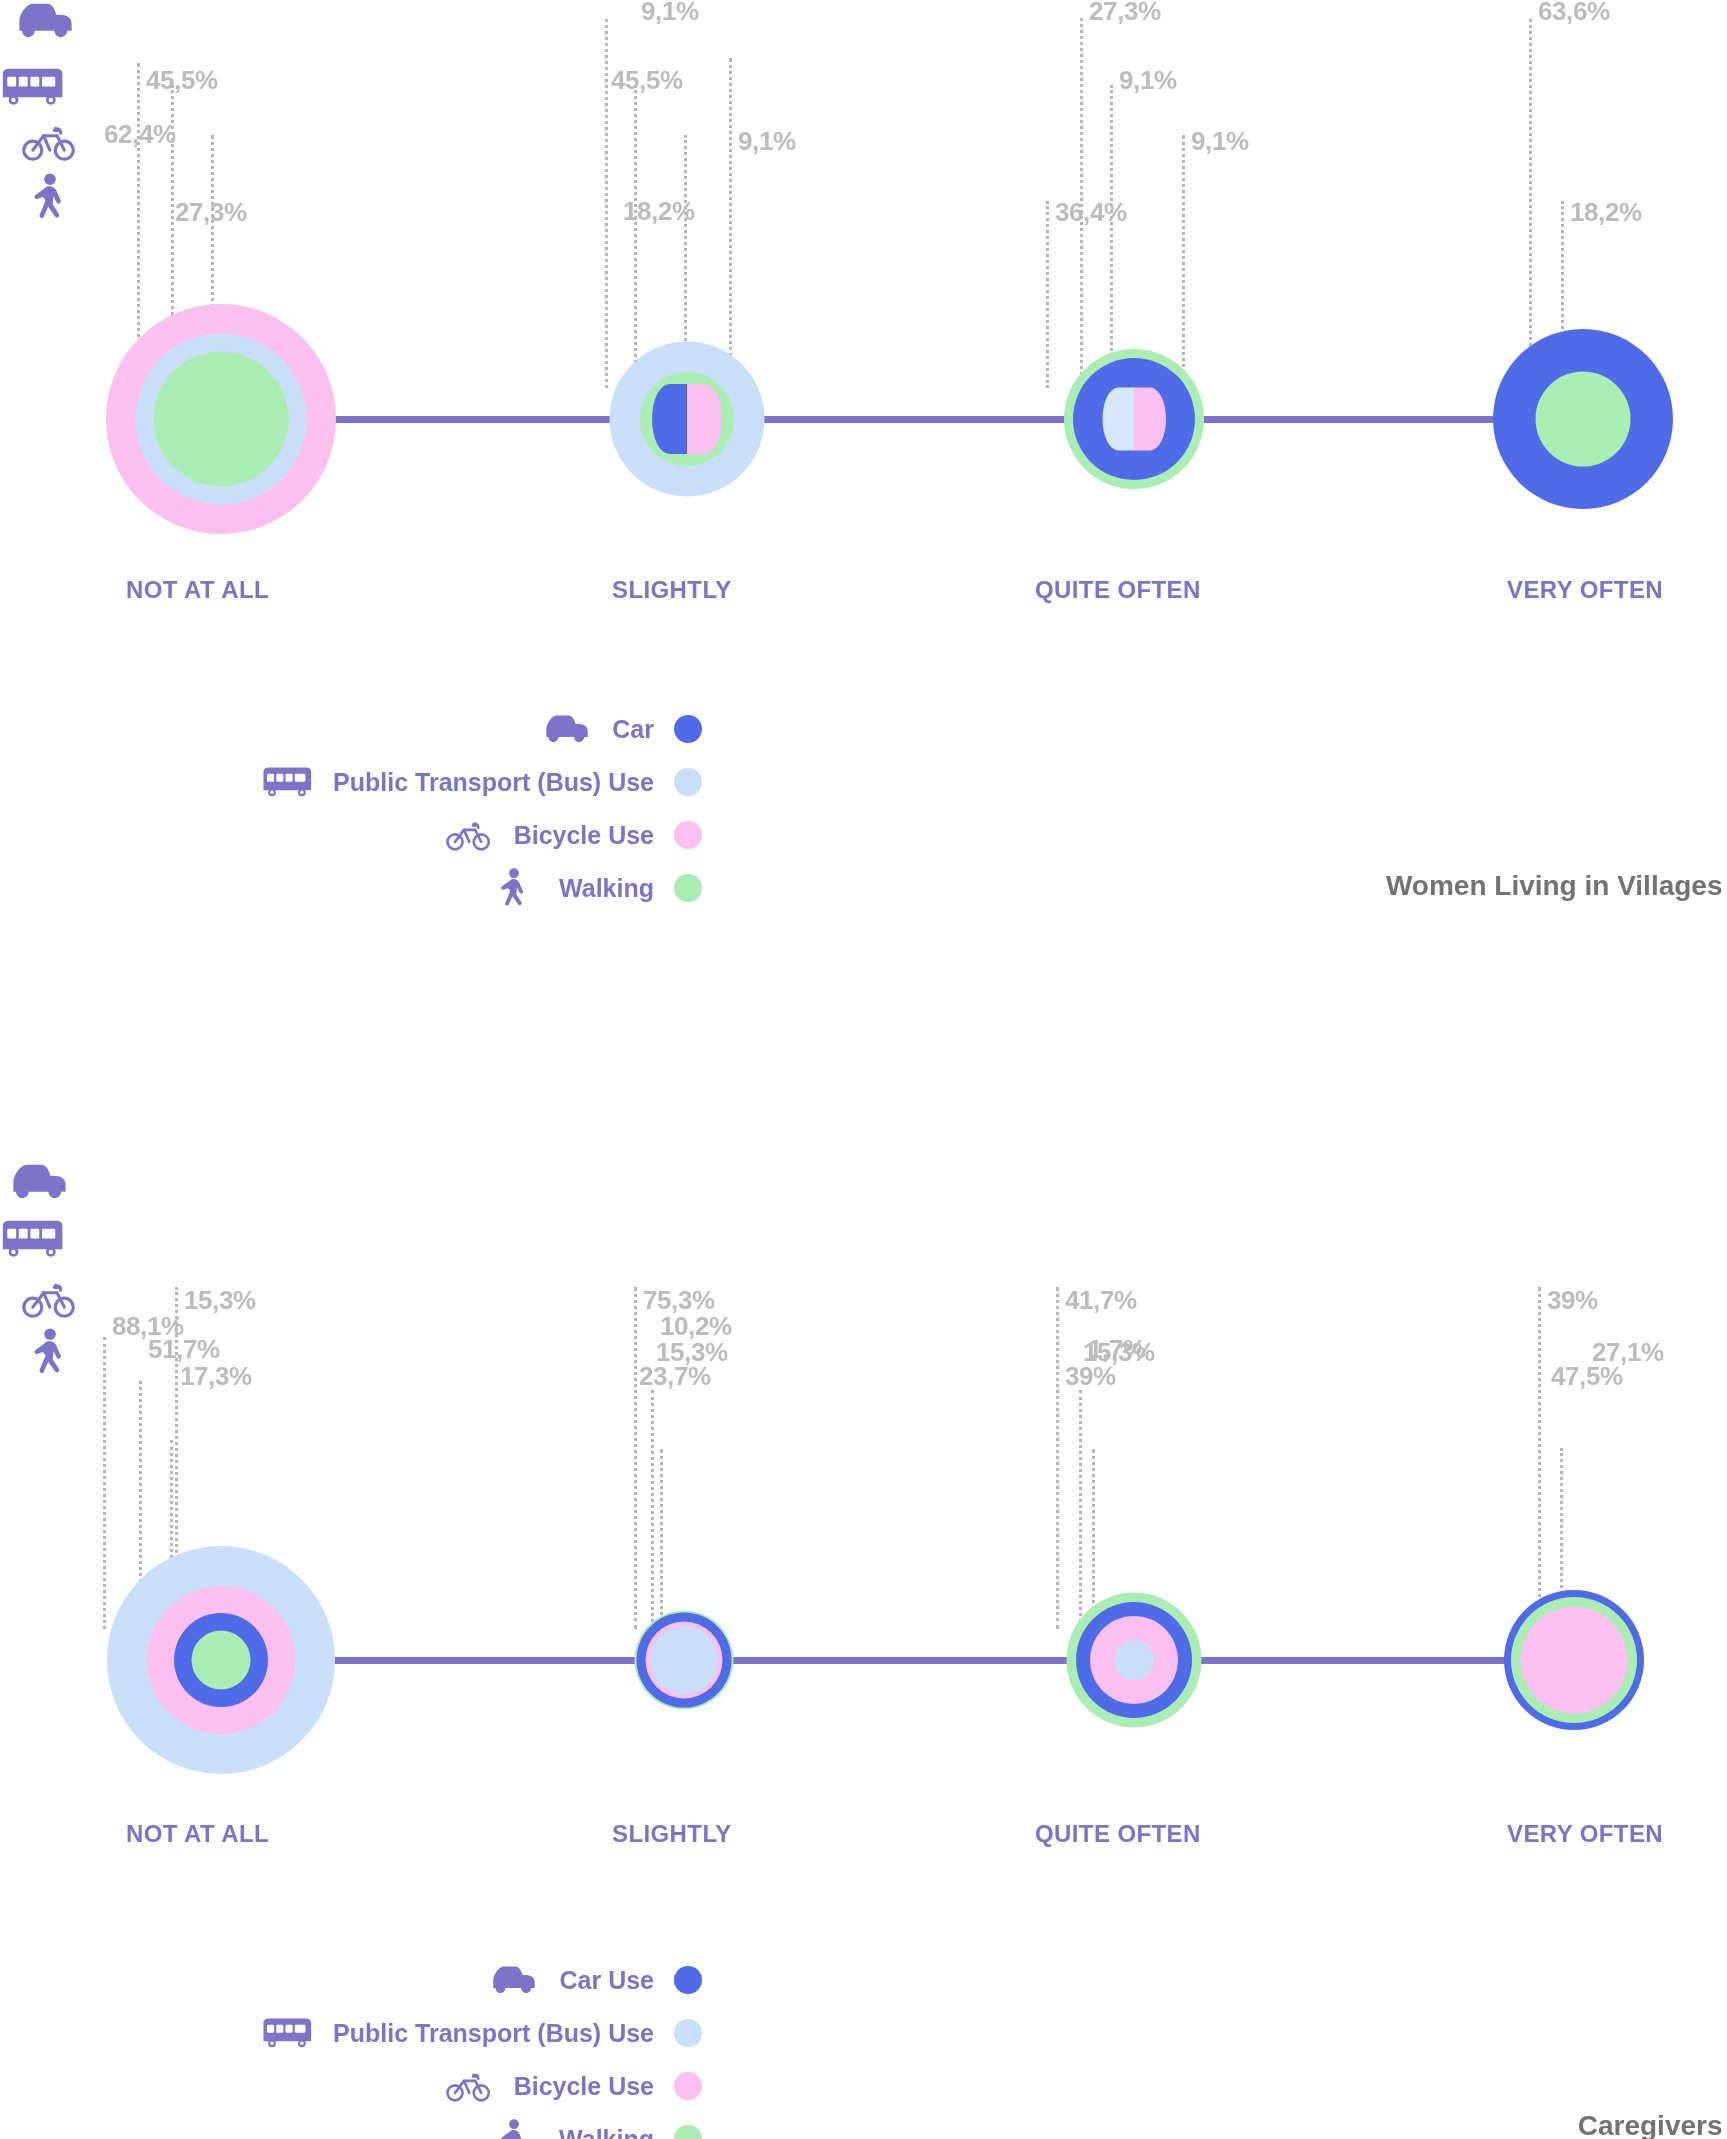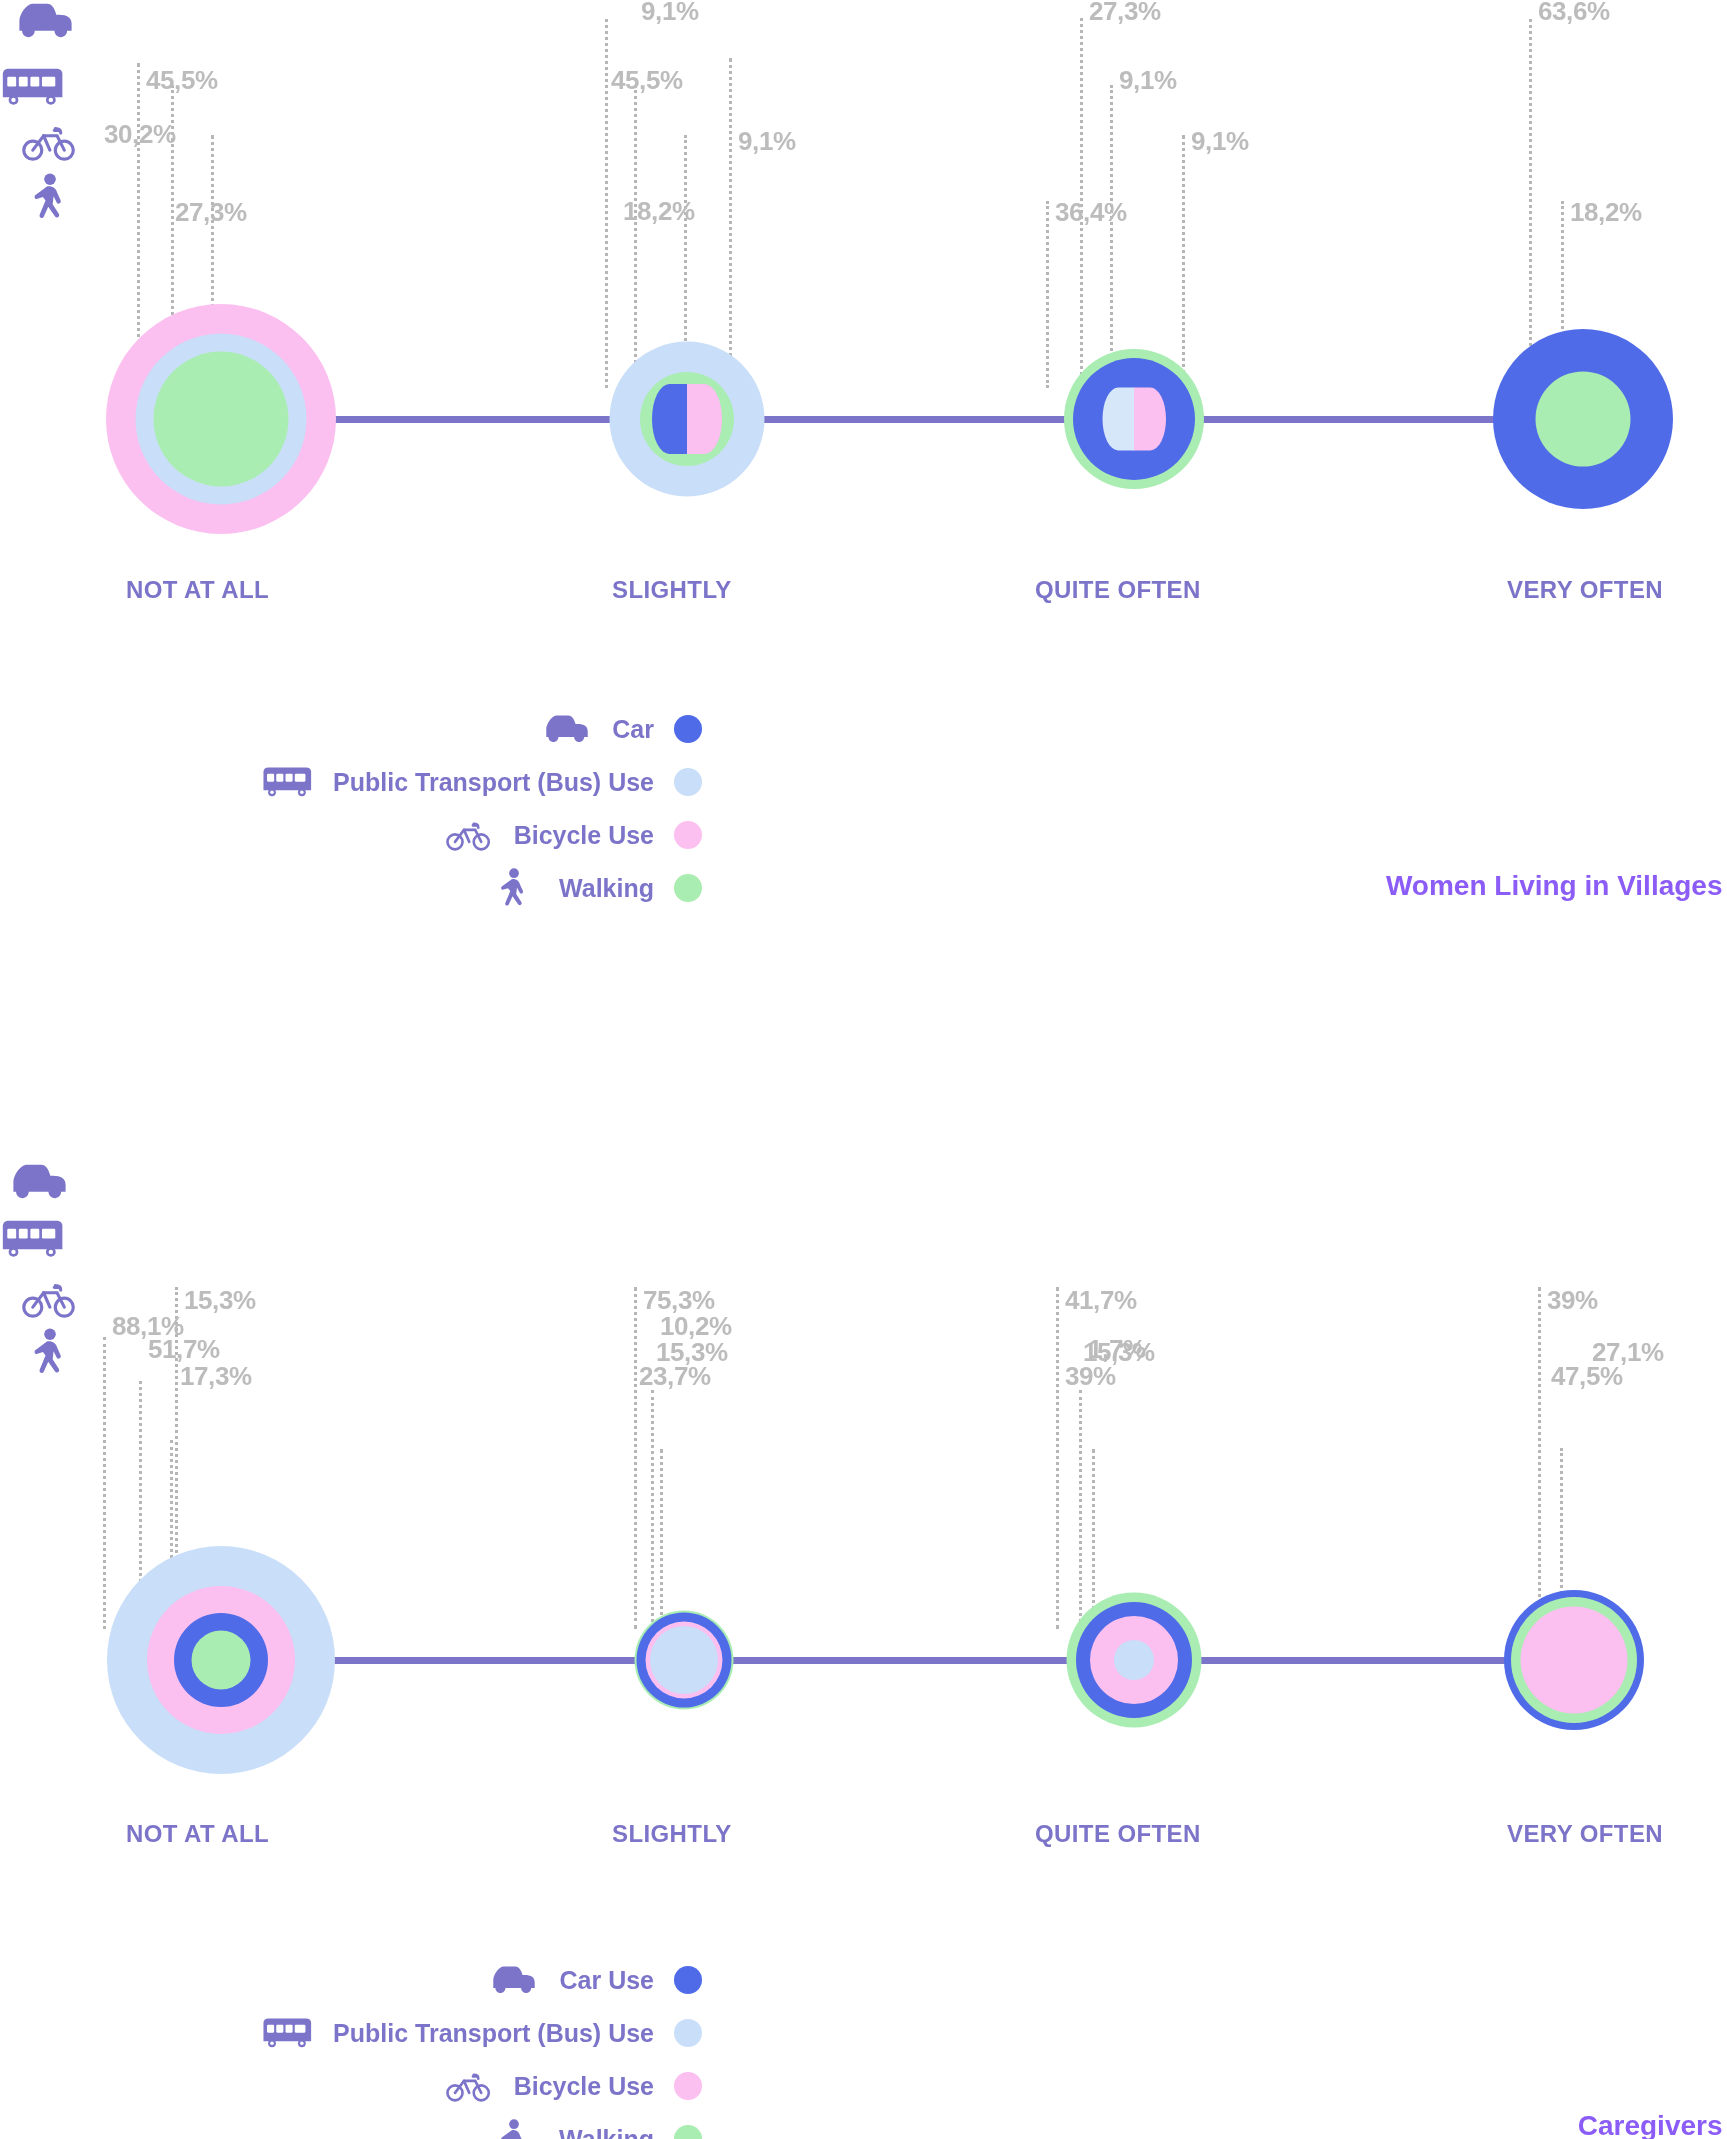--- a/index.html
+++ b/index.html
@@ -63,21 +63,21 @@
   .legend-label{
     color:#7b74c9;font-weight:bold;font-size:25px;white-space:nowrap;
     margin-left:11.7px;text-align:right;
   }
   .legend-swatch{
     width:28px;height:28px;border-radius:50%;margin-left:20px;flex:0 0 auto;
   }
 
   
   .section-title{
-    position:absolute;color:#8b5cf6;font-weight:bold;font-size:28px;
+    position:absolute;color:#737373;font-weight:bold;font-size:28px;
     white-space:nowrap;
   }
 </style>
 </head>
 <body>
 
 <div class="panel" id="panel-villages">
 
   <div class="mode-icons" style="top:0;">
     <div class="mode-icon" style="top:-9px;">
@@ -129,21 +129,21 @@
 
   <div class="leader" style="left:1080px;top:18px;height:369px;"></div>
   <div class="leader" style="left:1110px;top:85px;height:302px;"></div>
   <div class="leader" style="left:1182px;top:135px;height:252px;"></div>
   <div class="leader" style="left:1046px;top:201px;height:187px;"></div>
 
   <div class="leader" style="left:1529px;top:19px;height:369px;"></div>
   <div class="leader" style="left:1561px;top:201px;height:187px;"></div>
 
   <div class="pct" style="left:146px;top:67px;">45,5%</div>
-  <div class="pct" style="left:104px;top:121px;">30,2%</div>
+  <div class="pct" style="left:104px;top:121px;">62,4%</div>
   <div class="pct" style="left:175px;top:199px;">27,3%</div>
 
   <div class="pct" style="left:641px;top:-2.2px;">9,1%</div>
   <div class="pct" style="left:611px;top:67px;">45,5%</div>
   <div class="pct" style="left:738px;top:128px;">9,1%</div>
   <div class="pct" style="left:623px;top:198px;">18,2%</div>
 
   <div class="pct" style="left:1089px;top:-2.2px;">27,3%</div>
   <div class="pct" style="left:1119px;top:67px;">9,1%</div>
   <div class="pct" style="left:1191px;top:128px;">9,1%</div>

